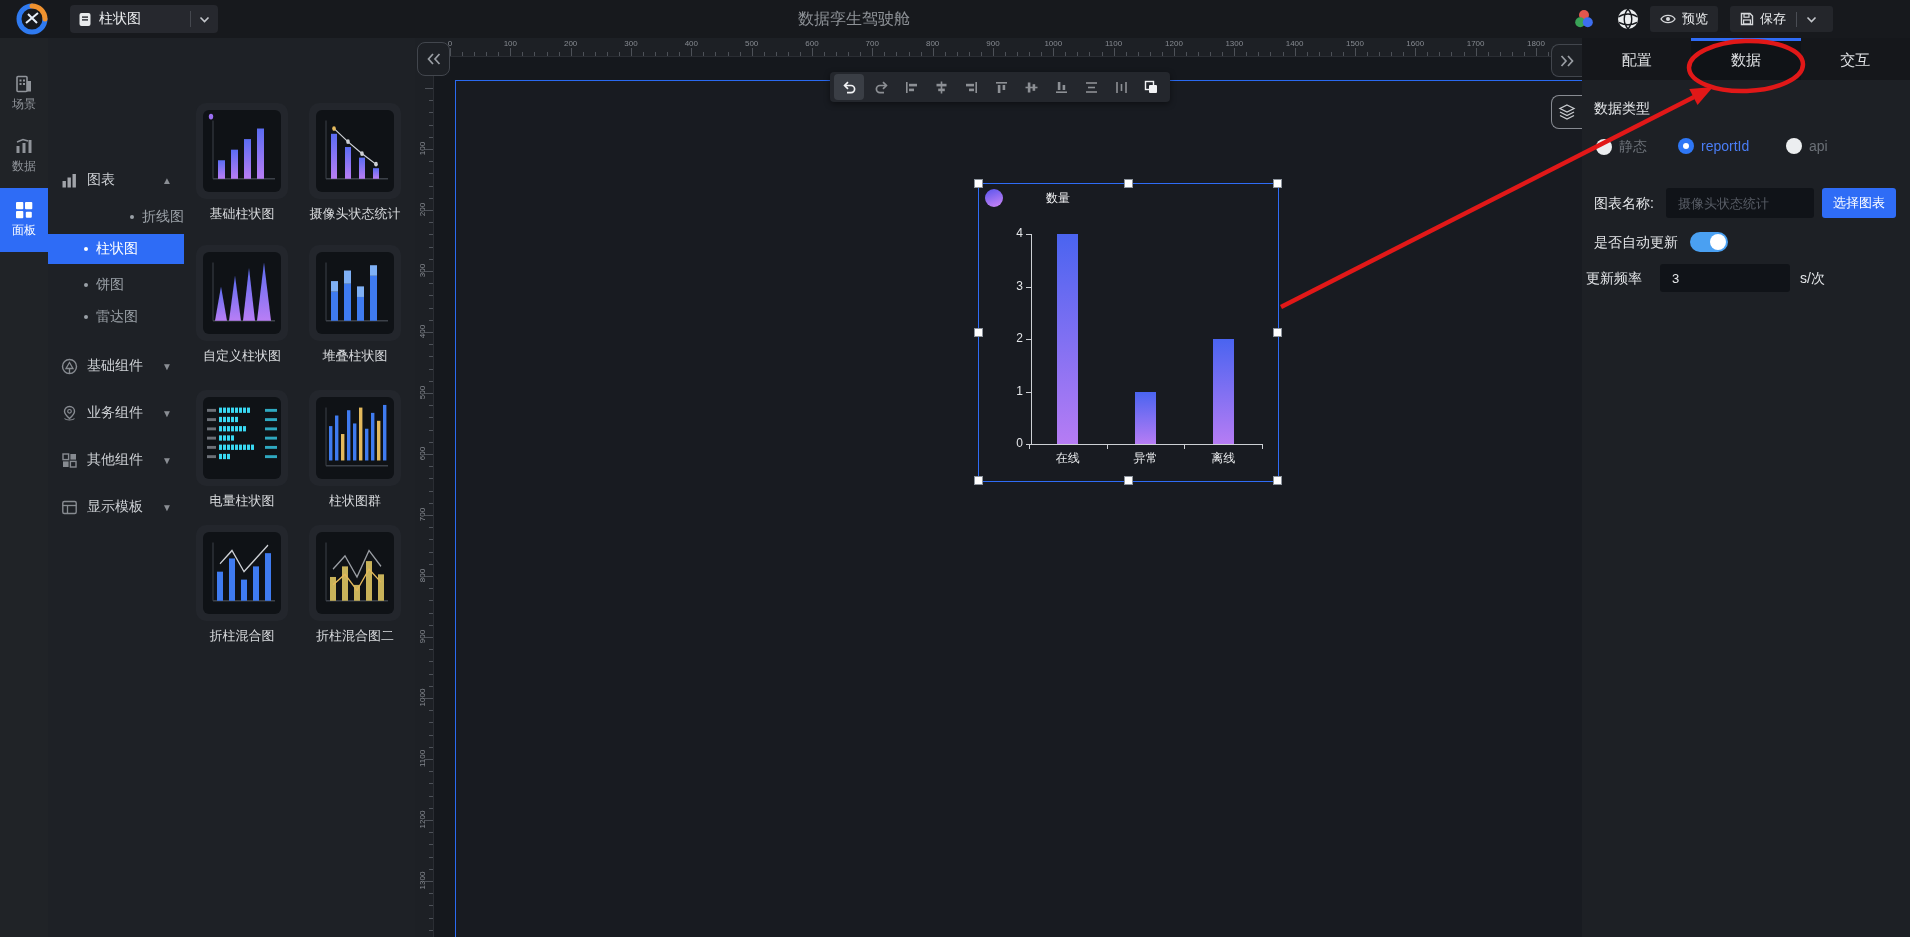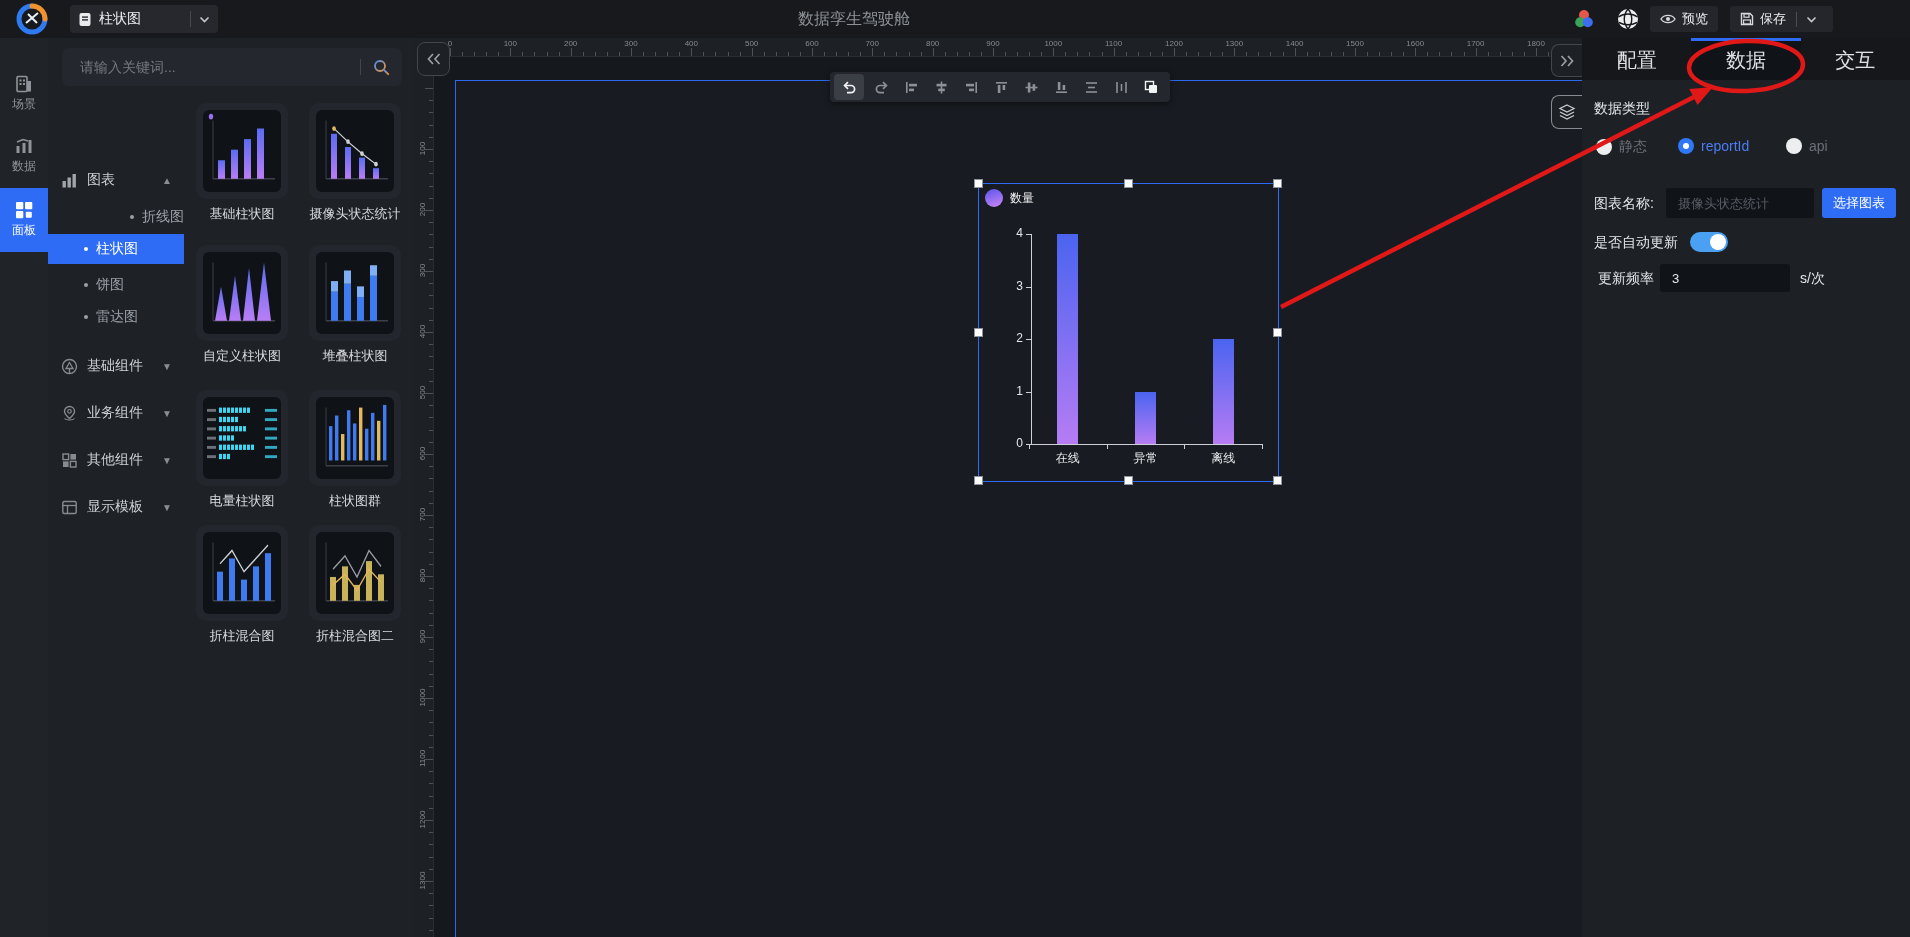--- a/index.html
+++ b/index.html
@@ -65,35 +65,35 @@
             align-items:center;justify-content:center;color:#9a9ea4;cursor:pointer;}
   .ctoolbar{position:absolute;left:415px;top:34px;height:30px;background:#24272d;border-radius:4px;display:flex;
             align-items:center;padding:0 4px;box-shadow:0 2px 6px rgba(0,0,0,.45);}
   .ct-ic{width:30px;height:26px;display:flex;align-items:center;justify-content:center;color:#8d9095;cursor:pointer;}
   .ct-ic.boxed{background:#3a3e45;border-radius:4px;color:#f2f3f5;margin-right:2px;}
   .ct-ic.bright{color:#f2f3f5;}
 
   
   .comp{position:absolute;left:563px;top:145px;width:301px;height:299px;border:1px solid #2f6cf6;box-sizing:border-box;cursor:move;}
   .handle{position:absolute;width:9px;height:9px;background:#ffffff;border:1px solid #8d949d;box-sizing:border-box;}
-  .legend{position:absolute;left:6px;top:5px;display:flex;align-items:center;}
+  .legend{position:absolute;left:6px;top:5px;display:flex;align-items:center;gap:36px;}
   .legend .lg-dot{width:18px;height:18px;border-radius:50%;background:linear-gradient(160deg,#6a5cee 15%,#bd7ff5 85%);margin-right:7px;}
   .legend .lg-tx{font-size:12px;color:#f2f3f5;}
   .yaxis{position:absolute;left:52px;top:50px;width:1px;height:211px;background:#cdd0d5;}
   .xaxis{position:absolute;left:50px;top:260px;width:234px;height:1px;background:#cdd0d5;}
   .ytick-lab{position:absolute;width:26px;text-align:right;font-size:12px;color:#e3e5e8;}
   .ytick-mk{position:absolute;height:1px;width:5px;background:#cdd0d5;left:47px;}
   .xtick-mk{position:absolute;width:1px;height:5px;background:#cdd0d5;top:260px;}
   .bar{position:absolute;width:21px;background:linear-gradient(180deg,#4a64f0 0%,#b67cf4 100%);}
   .xlab{position:absolute;top:266px;width:78px;text-align:center;font-size:12px;color:#eceef0;}
 
   
   .inspector{position:absolute;left:1582px;top:38px;width:328px;height:899px;background:#1d2025;}
   .tabs{position:absolute;left:0;top:0;width:328px;height:42px;background:#15171b;display:flex;}
-  .tab{flex:1;display:flex;align-items:center;justify-content:center;font-size:20px;color:#dfe1e4;cursor:pointer;
+  .tab{flex:1;display:flex;align-items:center;justify-content:center;font-size:15px;color:#dfe1e4;cursor:pointer;
        border-top:3px solid transparent;box-sizing:border-box;}
   .tab.active{background:#101317;border-top-color:#2f6cf6;}
   .insp-lab{position:absolute;font-size:14px;color:#e3e5e8;}
   .radio-it{position:absolute;top:100px;display:flex;align-items:center;cursor:pointer;}
   .radio{width:16px;height:16px;border-radius:50%;background:#eceef0;margin-right:7px;}
   .radio.sel{background:#2e77f6;position:relative;}
   .radio.sel::after{content:"";position:absolute;left:5px;top:5px;width:6px;height:6px;border-radius:50%;background:#fff;}
   .radio-tx{font-size:14px;color:#6b7077;}
   .radio-it.sel .radio-tx{color:#4a7df5;}
   .insp-input{position:absolute;background:#101318;border:none;border-radius:3px;color:#e6e8ea;font-size:13px;
@@ -199,34 +199,20 @@
             <rect x="11" y="2" width="7.3" height="7.3" rx="1" fill="#fff"></rect>
             <rect x="2" y="11" width="7.3" height="7.3" rx="1" fill="#fff"></rect>
             <rect x="11.8" y="11.8" width="6" height="6" rx="1" fill="#fff"></rect>
           </svg>
         </div>
         <div class="si-lb">面板</div>
       </div>
     </div>
 
   <div class="library">
-    <div class="search">
-      <input type="text" placeholder="请输入关键词..." style="">
-      <span class="sep"></span>
-      <svg width="17" height="17" viewBox="0 0 17 17">
-        <defs>
-            <linearGradient id="sg" x1="0" y1="0" x2="1" y2="1">
-          <stop offset="0" stop-color="#4e8df2"></stop>
-              <stop offset="1" stop-color="#f0922f"></stop>
-        </linearGradient>
-          </defs>
-        <circle cx="7" cy="7" r="5" fill="none" stroke="url(#sg)" stroke-width="1.8"></circle>
-        <line x1="11" y1="11" x2="15.2" y2="15.2" stroke="url(#sg)" stroke-width="1.8" stroke-linecap="round"></line>
-      </svg>
-    </div>
     <div class="catcol" id="catcol">
         <div class="cat-group" style="top: 64px;">
           <span class="gi">
             <svg width="17" height="17" viewBox="0 0 17 17">
               <rect x="1.5" y="9" width="3.4" height="6.5" fill="#b9bcc1"></rect>
               <rect x="6.5" y="5.5" width="3.4" height="10" fill="#b9bcc1"></rect>
               <rect x="11.5" y="2" width="3.4" height="13.5" fill="#b9bcc1"></rect>
             </svg>
           </span>
           <span>图表</span>
@@ -837,21 +823,21 @@
     <div class="insp-lab" style="left:12px;top:62px;">数据类型</div>
     <div id="radios"></div>
 
     <div class="insp-lab" style="left:12px;top:157px;">图表名称:</div>
     <input class="insp-input" style="left: 84px; top: 150px; width: 148px; height: 30px;" placeholder="摄像头状态统计">
     <button class="blue-btn" style="left:240px;top:150px;width:74px;height:30px;">选择图表</button>
 
     <div class="insp-lab" style="left:12px;top:196px;">是否自动更新</div>
     <div class="toggle" style="left:108px;top:194px;"></div>
 
-    <div class="insp-lab" style="left:16px;top:232px;">更新频率</div>
+    <div class="insp-lab" style="left:4px;top:232px;">更新频率</div>
     <input class="insp-input" style="left: 78px; top: 226px; width: 130px; height: 28px;" value="3">
     <div class="insp-lab" style="left:218px;top:232px;">s/次</div>
   <div class="radio-it" style="left: 14px;">
         <span class="radio"></span>
         <span class="radio-tx">静态</span>
       </div>
       <div class="radio-it sel" style="left: 96px;">
         <span class="radio sel"></span>
         <span class="radio-tx">reportId</span>
       </div>

